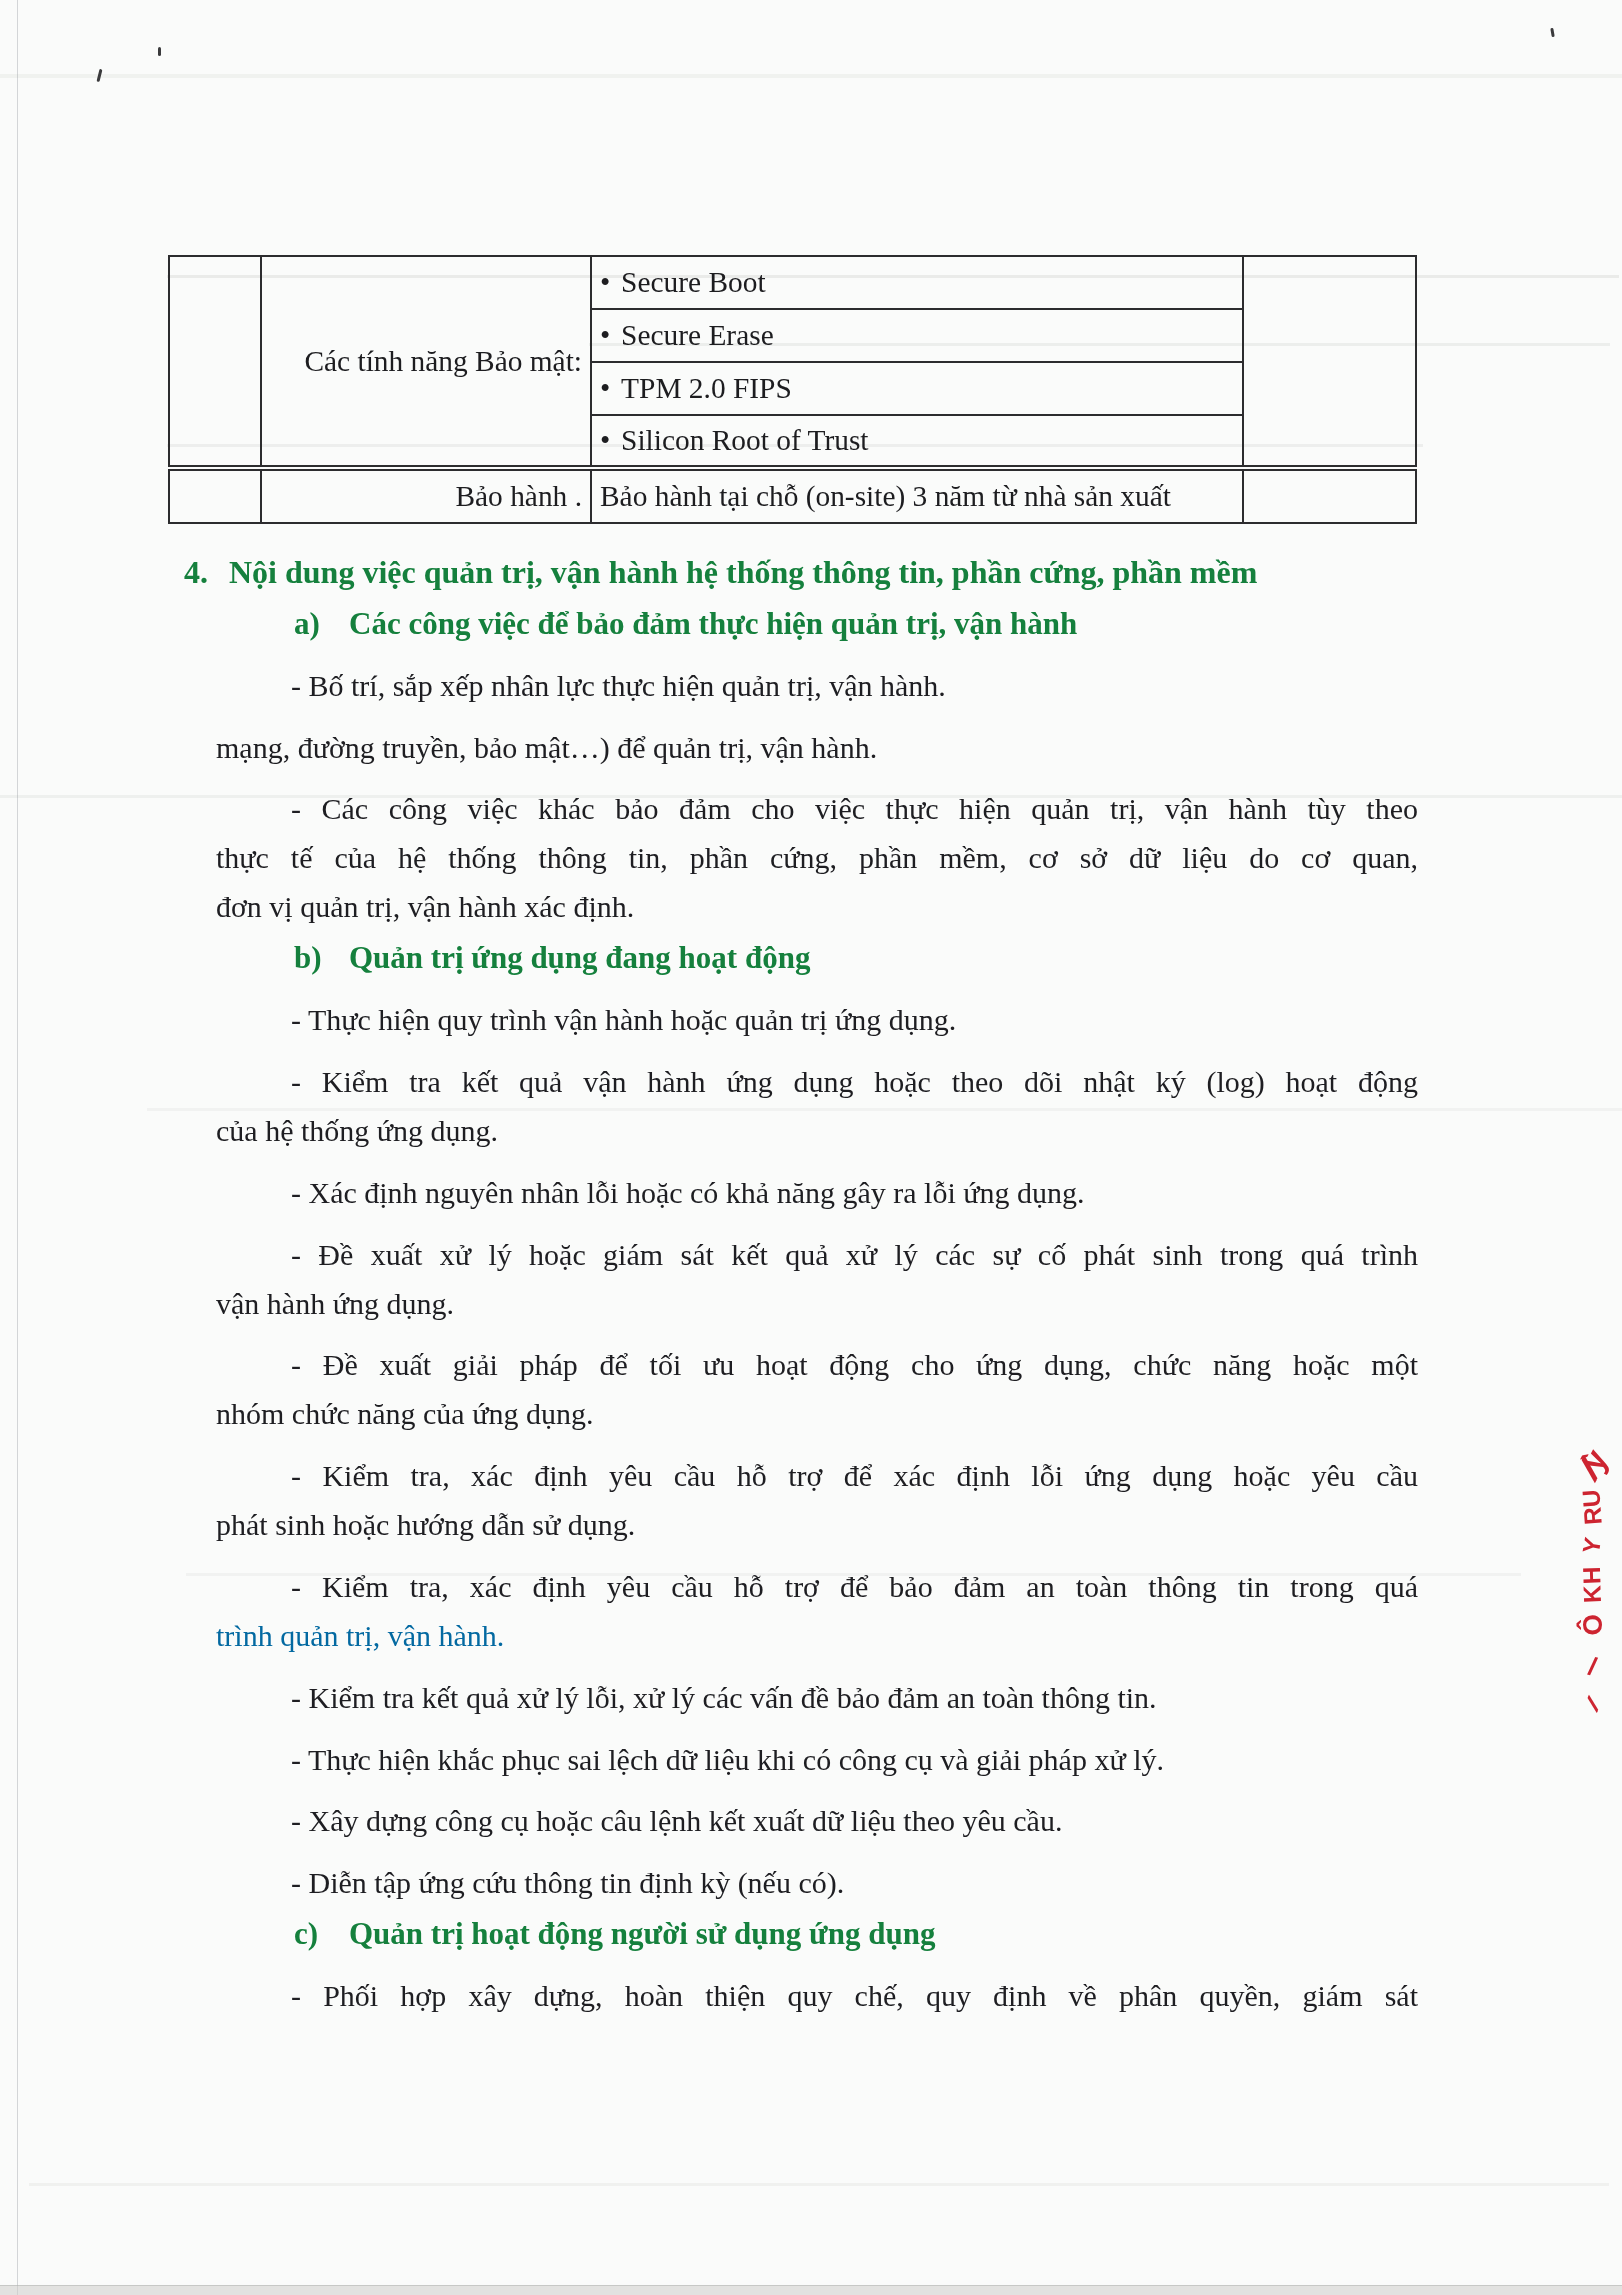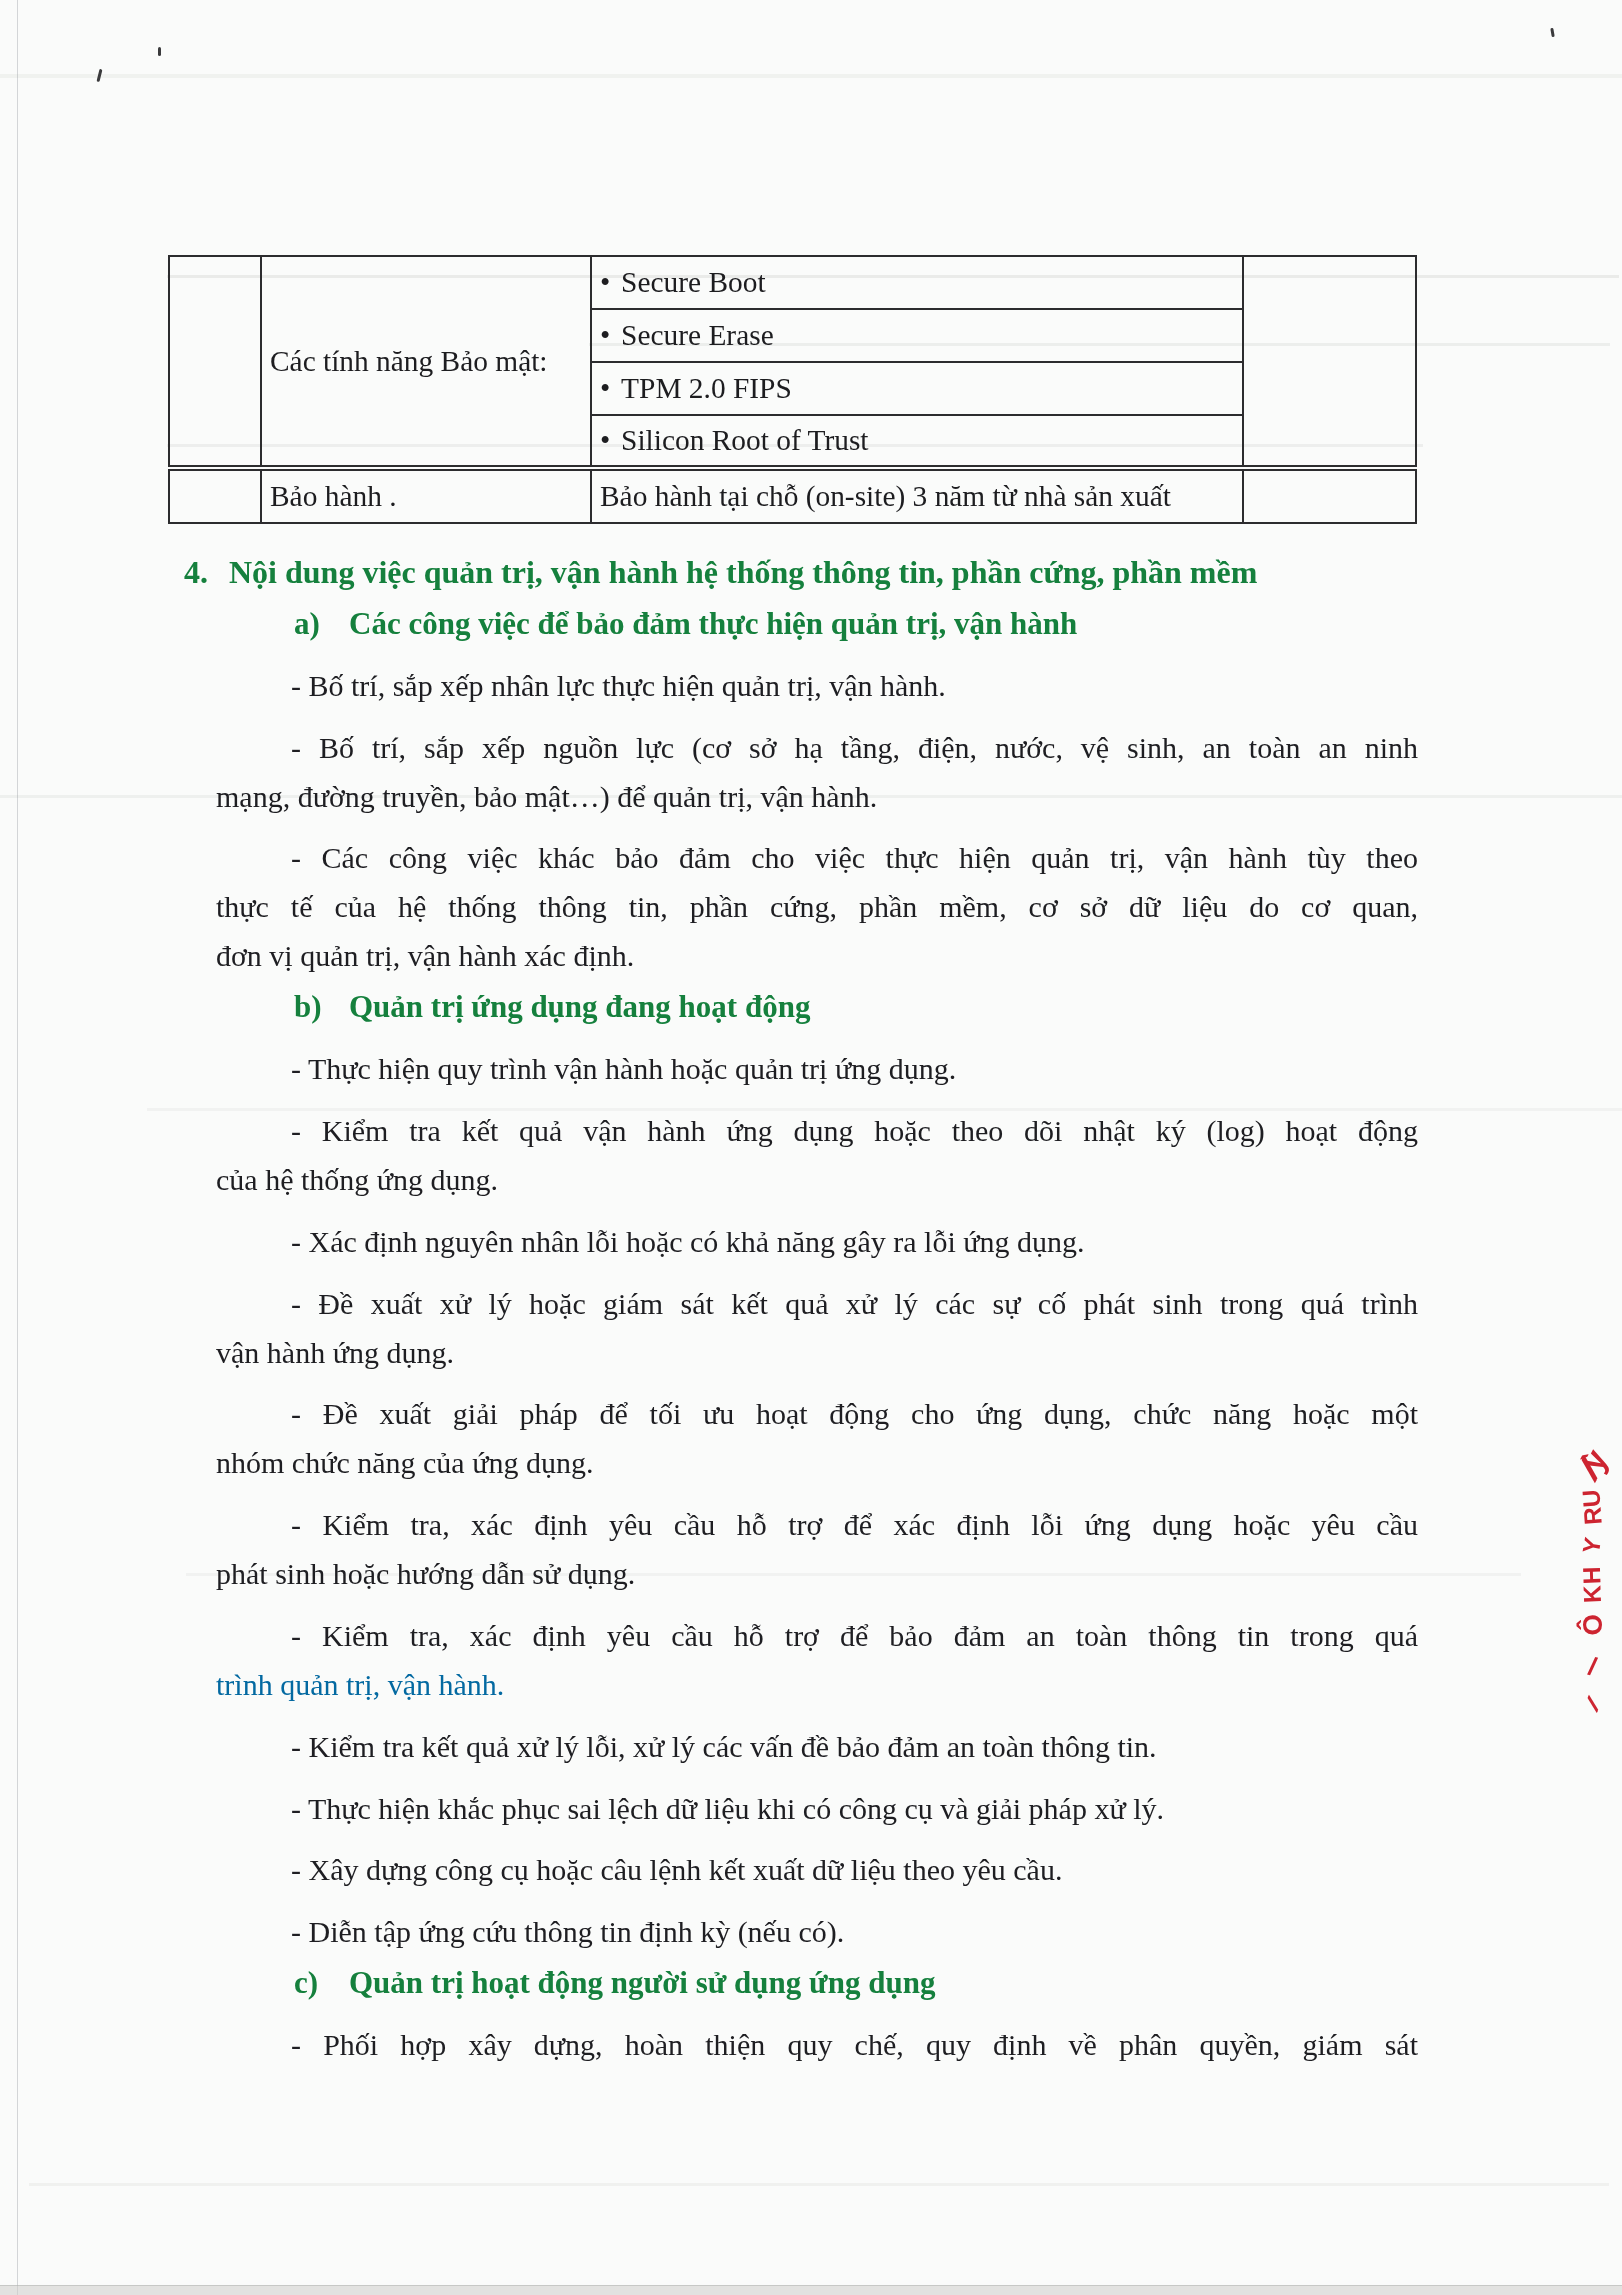--- a/index.html
+++ b/index.html
@@ -18,21 +18,21 @@
 
   
   table.specs{
     position:absolute;left:168px;top:255px;width:1246px;
     border-collapse:collapse;table-layout:fixed;
     font-size:29.4px;color:#1d1d20;
   }
   table.specs td{border:2px solid #2c2c2e;vertical-align:middle;padding:8px;}
   table.specs tr.feat-row{height:53px;}
   table.specs tr.warranty-row{height:55px;}
-  td.cell-label, td.cell-warranty-label{padding-left:16.7px;white-space:nowrap;}
+  td.cell-label, td.cell-warranty-label{padding-left:16.7px;white-space:nowrap;text-align:right;}
   td.cell-feature{padding-left:16.7px;white-space:nowrap;}
   td.cell-warranty-value{padding-left:12.8px;white-space:nowrap;}
   tr.warranty-row td{border-top:6.4px double #2c2c2e;}
   .bullet{display:inline-block;margin-right:10.8px;}
 
   
   .doc-body{
     position:absolute;left:216px;top:548px;width:1202px;
     font-size:30px;line-height:49px;color:#1e1e22;text-align:justify;
   }
@@ -117,21 +117,20 @@
   <div class="doc-body">
     <div class="h4">
       <span class="h4-num">4.</span><span>Nội dung việc quản trị, vận hành hệ thống thông tin, phần cứng, phần mềm</span>
     </div>
     <div id="sections">
         <div class="sub"><span class="sub-label">a)</span><span>Các công việc để bảo đảm thực hiện quản trị, vận hành</span></div>
         <div class="para">
           <div class="pline first last">- Bố trí, sắp xếp nhân lực thực hiện quản trị, vận hành.</div>
         </div>
         <div class="para">
-          <div class="pline first cont">- Bố trí, sắp xếp nguồn lực (cơ sở hạ tầng, điện, nước, vệ sinh, an toàn an ninh</div>
           <div class="pline last">mạng, đường truyền, bảo mật…) để quản trị, vận hành.</div>
         </div>
         <div class="para">
           <div class="pline first cont">- Các công việc khác bảo đảm cho việc thực hiện quản trị, vận hành tùy theo</div>
           <div class="pline cont">thực tế của hệ thống thông tin, phần cứng, phần mềm, cơ sở dữ liệu do cơ quan,</div>
           <div class="pline last">đơn vị quản trị, vận hành xác định.</div>
         </div>
         <div class="sub"><span class="sub-label">b)</span><span>Quản trị ứng dụng đang hoạt động</span></div>
         <div class="para">
           <div class="pline first last">- Thực hiện quy trình vận hành hoặc quản trị ứng dụng.</div>

